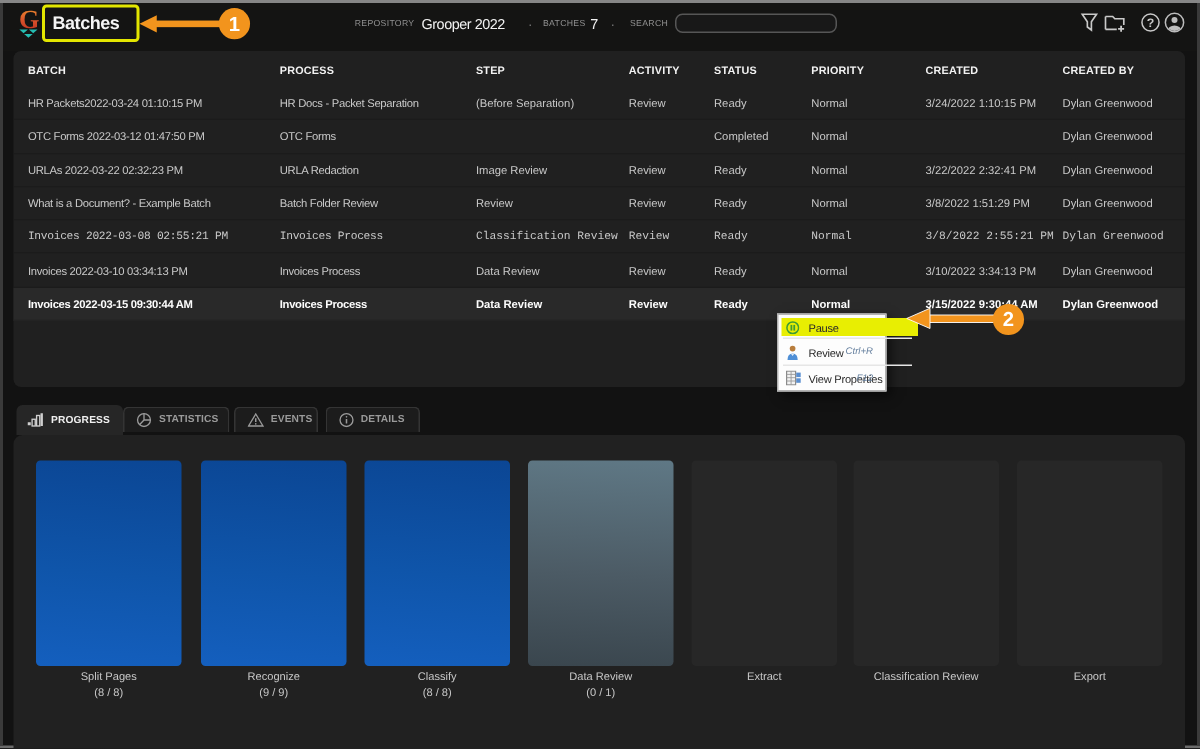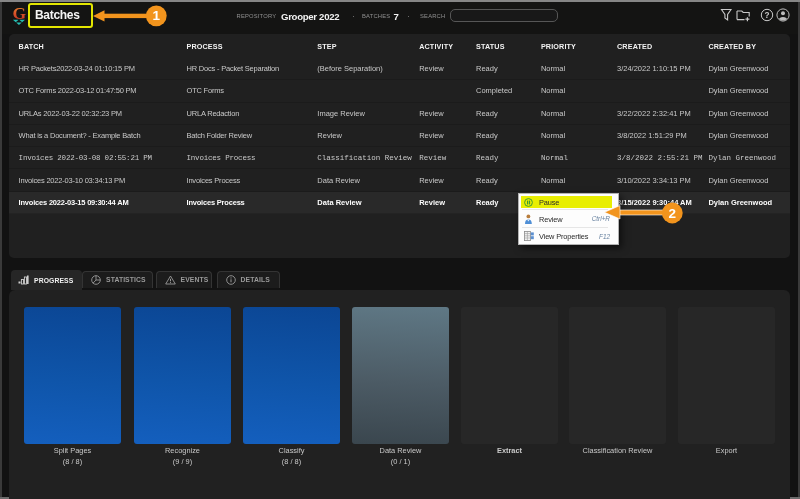--- a/index.html
+++ b/index.html
@@ -37,26 +37,26 @@
   #bottompanel { left:9px; top:290px; width:781px; height:241px; background:#212121; border-radius:6px; }
   .card { position:absolute; top:17px; width:97px; height:137px; border-radius:3px; }
   .cblue { background:linear-gradient(185deg,#0b4694 0%,#0f55aa 55%,#145fbe 100%); }
   .cgray { background:linear-gradient(183deg,#5f7885 0%,#4c5b65 55%,#3a464e 100%); }
   .cdark { background:#272727; }
   .clabel { position:absolute; width:97px; text-align:center; font-size:7.4px; color:#c9c9c9; white-space:nowrap; }
   .l1 { top:156px; }
   .l2 { top:167px; }
   
   .tlabel { position:absolute; font-size:5.8px; color:#919191; letter-spacing:0.2px; white-space:nowrap; }
-  .tbold { position:absolute; font-size:9.6px; font-weight:bold; color:#f2f2f2; letter-spacing:-0.3px; white-space:nowrap; }
+  .tbold { position:absolute; font-size:9.6px; font-weight:normal; color:#f2f2f2; letter-spacing:-0.3px; white-space:nowrap; }
   .tdot { position:absolute; font-size:9px; color:#777; }
   #batchbox { left:28px; top:3px; width:65px; height:25px; border:2px solid #e3e600; border-radius:3px; line-height:21px; padding-left:5px; font-size:12px; font-weight:bold; color:#f5f5f5; letter-spacing:-0.3px; }
   #search { left:449.5px; top:9px; width:108.5px; height:13px; border:1px solid #565656; border-radius:5px; background:#181818; }
   
-  #menu { left:518px; top:193px; width:101px; height:51.5px; background:#fdfdfd; border:1px solid #b3b3b3; box-shadow:3px 3px 7px rgba(0,0,0,0.55); z-index:5;padding-left:44px; }
+  #menu { left:518px; top:209px; width:73px; height:51.5px; background:#fdfdfd; border:1px solid #b3b3b3; box-shadow:3px 3px 7px rgba(0,0,0,0.55); z-index:5;padding-left:44px; }
   #menuhl { position:absolute; left:1.5px; top:1.8px; width:91.8px; height:11.8px; background:#e8ee02; }
   .mtext { position:absolute; left:20px; font-size:7.4px; color:#2a2a2a; letter-spacing:-0.15px; white-space:nowrap; }
   .mshort { position:absolute; font-size:6.4px; font-style:italic; color:#66809f; white-space:nowrap; }
   .msep { position:absolute; left:3px; width:86px; height:1px; background:#e6e6e6; }
   .micon { position:absolute; left:5px; }
 </style>
 </head>
 <body>
 <div id="frame">
   <div class="abs" id="topbar"></div>
@@ -236,21 +236,21 @@
     <div class="card cdark" style="left:560px;"></div>
     <div class="card cdark" style="left:669px;"></div>
     <div class="clabel l1" style="left:15px;">Split Pages</div>
     <div class="clabel l2" style="left:15px;">(8 / 8)</div>
     <div class="clabel l1" style="left:125px;">Recognize</div>
     <div class="clabel l2" style="left:125px;">(9 / 9)</div>
     <div class="clabel l1" style="left:234px;">Classify</div>
     <div class="clabel l2" style="left:234px;">(8 / 8)</div>
     <div class="clabel l1" style="left:343px;">Data Review</div>
     <div class="clabel l2" style="left:343px;">(0 / 1)</div>
-    <div class="clabel l1" style="left:452px;font-weight:bold;">Extract</div>
+    <div class="clabel l1" style="left:452px;">Extract</div>
     <div class="clabel l1" style="left:560px;">Classification Review</div>
     <div class="clabel l1" style="left:669px;">Export</div>
   </div>
 
   <div class="abs" id="menu">
     <div id="menuhl"></div>
     <svg class="micon" style="top:3.6px;" width="9" height="9" viewBox="0 0 9 9">
       <circle cx="4.5" cy="4.5" r="3.9" fill="none" stroke="#3d9b35" stroke-width="1"></circle>
       <rect x="3" y="2.6" width="1.2" height="3.8" fill="#3d9b35"></rect>
       <rect x="4.9" y="2.6" width="1.2" height="3.8" fill="#3d9b35"></rect>

